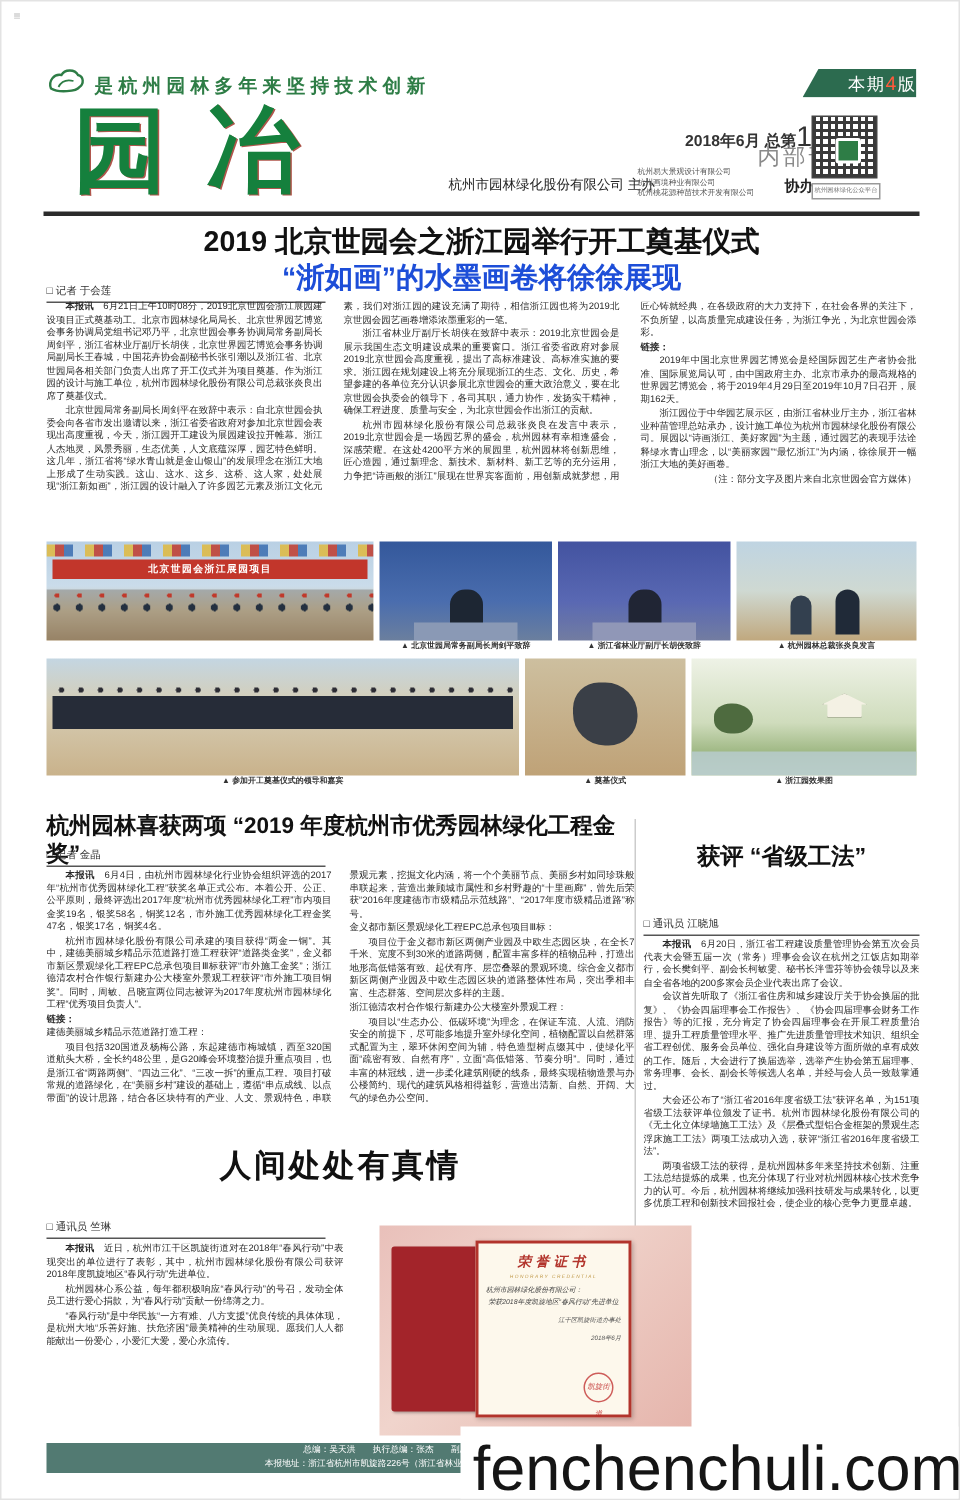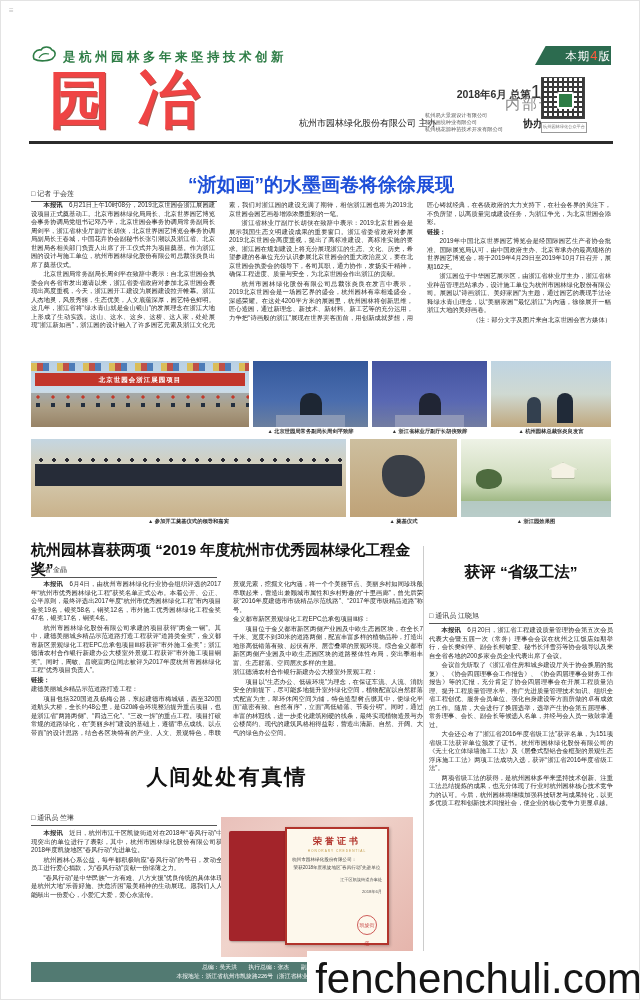--- a/index.html
+++ b/index.html
@@ -9,21 +9,21 @@
   
   .topbar{position:absolute;left:30px;top:44px;width:580px;height:24px;}
   .logo-ico{position:absolute;left:0;top:0;}
   .slogan{position:absolute;left:32px;top:4px;font-size:12.5px;font-weight:bold;color:#2e7d46;letter-spacing:3.5px;}
   .issuebox{position:absolute;right:0;top:1px;width:76px;height:19px;background:#2c6b4f;
             clip-path:polygon(14% 0,100% 0,100% 100%,0 100%);color:#fff;font-size:11.5px;font-weight:normal;
             text-align:right;line-height:19px;letter-spacing:1px;}
   .issuebox .num4{color:#ff5a3c;font-size:13px;}
   
   .mast-title{position:absolute;left:48px;top:64px;font-family:"DejaVu Serif","Liberation Serif",serif;
-              font-weight:bold;font-size:62px;line-height:70px;color:#ef4444;letter-spacing:26px;
+              font-weight:bold;font-size:62px;line-height:70px;color:#15803d;letter-spacing:26px;
               text-shadow:1px 1px 0 #b0564c;}
   .mast-date{position:absolute;left:400px;top:80px;width:172px;text-align:right;font-size:10.5px;font-weight:bold;color:#333;}
   .mast-date .big{font-size:19px;font-weight:normal;}
   .mast-internal{position:absolute;left:430px;top:94px;width:142px;text-align:right;font-size:15px;color:#8a8a8a;letter-spacing:2px;}
   .mast-pub{position:absolute;left:298px;top:116px;font-size:9px;font-weight:normal;color:#222;}
   .mast-co{position:absolute;left:424px;top:111px;width:96px;font-size:5.2px;line-height:6.8px;color:#555;}
   .mast-corole{position:absolute;left:522px;top:116px;font-size:10px;font-weight:bold;color:#222;}
   .qr{position:absolute;left:540px;top:76px;width:44px;height:42px;border:1.5px solid #444;box-sizing:border-box;
       background-image:repeating-linear-gradient(0deg,#3a3a3a 0 2px,transparent 2px 5px),
                        repeating-linear-gradient(90deg,#3a3a3a 0 2px,#fff 2px 5px);}
@@ -87,22 +87,22 @@
   
   .a3-title{position:absolute;left:428px;top:560px;width:184px;text-align:center;font-size:15.5px;font-weight:800;line-height:21px;color:#111;}
   .by3{position:absolute;left:428px;top:610px;width:184px;}
   .a3-body{position:absolute;left:428px;top:625px;width:184px;height:284px;}
   
   .a4-title{position:absolute;left:30px;top:762px;width:392px;text-align:center;font-size:21px;font-weight:800;letter-spacing:2px;color:#111;}
   .a4-sub{position:absolute;left:30px;top:791px;width:392px;text-align:center;font-size:12.5px;font-weight:bold;color:#1a1a1a;}
   .by4{position:absolute;left:30px;top:812px;width:186px;}
   .a4-body{position:absolute;left:30px;top:828px;width:198px;height:128px;}
   
-  .certphoto{position:absolute;left:220px;top:816px;width:192px;height:140px;overflow:hidden;
-       background:linear-gradient(135deg,#e9c0ba 0%,#f0d4cc 40%,#e5b4ab 100%);}
+  .certphoto{position:absolute;left:252px;top:816px;width:208px;height:140px;overflow:hidden;
+       background:linear-gradient(135deg,#e9c0ba 0%,#f0d4cc 40%,#e5b4ab 100%);font-style:italic;}
   .cert-folder{position:absolute;left:8px;top:14px;width:70px;height:110px;background:#a3242a;border-radius:2px;box-shadow:1px 1px 2px rgba(0,0,0,.3);}
   .cert{position:absolute;left:64px;top:10px;width:104px;height:118px;background:#fdf8ec;border:2px solid #b2342c;
         box-shadow:1px 1px 3px rgba(0,0,0,.25);padding:6px 5px;box-sizing:border-box;text-align:center;}
   .cert-title{font-size:9px;font-weight:bold;color:#b2342c;letter-spacing:3px;}
   .cert-en{font-size:3.2px;color:#c09a4a;letter-spacing:1px;margin-top:1px;}
   .cert-line{font-size:4.6px;color:#444;margin-top:4px;text-align:left;}
   .cert-line.c{text-align:center;margin-top:3px;}
   .cert-sign{font-size:4.2px;color:#555;margin-top:7px;text-align:right;}
   .cert-seal{position:absolute;right:10px;bottom:8px;width:18px;height:18px;border:1.5px solid rgba(190,40,40,.75);
         border-radius:50%;color:rgba(190,40,40,.85);font-size:5px;line-height:18px;text-align:center;}
@@ -144,20 +144,21 @@
     <div>杭州画境种业有限公司</div>
     <div>杭州桃花源种苗技术开发有限公司</div>
   </div>
   <div class="mast-corole">协办</div>
   <div class="qr">
       <div class="qrdot"></div>
     </div>
   <div class="qr-cap">杭州园林绿化公众平台</div>
   <div class="mast-rule"></div>
 
+  <div class="a1-title">2019 北京世园会之浙江园举行开工奠基仪式</div>
   <div class="a1-sub">“浙如画”的水墨画卷将徐徐展现</div>
   <div class="byline by1">□ 记者 于会莲</div>
   <div class="a1-body body-sm">
     <p><b>本报讯</b>　<span>6月21日上午10时08分，2019北京世园会浙江展园建设项目正式奠基动工。北京市园林绿化局局长、北京世界园艺博览会事务协调局党组书记邓乃平，北京世园会事务协调局常务副局长周剑平，浙江省林业厅副厅长胡侠，北京世界园艺博览会事务协调局副局长王春城，中国花卉协会副秘书长张引潮以及浙江省、北京世园局各相关部门负责人出席了开工仪式并为项目奠基。作为浙江园的设计与施工单位，杭州市园林绿化股份有限公司总裁张炎良出席了奠基仪式。</span></p>
     <p>北京世园局常务副局长周剑平在致辞中表示：自北京世园会执委会向各省市发出邀请以来，浙江省委省政府对参加北京世园会表现出高度重视，今天，浙江园开工建设为展园建设拉开帷幕。浙江人杰地灵，风景秀丽，生态优美，人文底蕴深厚，园艺特色鲜明。这几年，浙江省将“绿水青山就是金山银山”的发展理念在浙江大地上形成了生动实践。这山、这水、这乡、这桥、这人家，处处展现“浙江新如画”，浙江园的设计融入了许多园艺元素及浙江文化元素，我们对浙江园的建设充满了期待，相信浙江园也将为2019北京世园会园艺画卷增添浓墨重彩的一笔。</p>
     <p>浙江省林业厅副厅长胡侠在致辞中表示：2019北京世园会是展示我国生态文明建设成果的重要窗口。浙江省委省政府对参展2019北京世园会高度重视，提出了高标准建设、高标准实施的要求。浙江园在规划建设上将充分展现浙江的生态、文化、历史，希望参建的各单位充分认识参展北京世园会的重大政治意义，要在北京世园会执委会的领导下，各司其职，通力协作，发扬实干精神，确保工程进度、质量与安全，为北京世园会作出浙江的贡献。</p>
     <p>杭州市园林绿化股份有限公司总裁张炎良在发言中表示，2019北京世园会是一场园艺界的盛会，杭州园林有幸相逢盛会，深感荣耀。在这处4200平方米的展园里，杭州园林将创新思维，匠心造园，通过新理念、新技术、新材料、新工艺等的充分运用，力争把“诗画般的浙江”展现在世界宾客面前，用创新成就梦想，用匠心铸就经典，在各级政府的大力支持下，在社会各界的关注下，不负所望，以高质量完成建设任务，为浙江争光，为北京世园会添彩。</p>
     <p class="bold noind">链接：</p>
     <p>2019年中国北京世界园艺博览会是经国际园艺生产者协会批准、国际展览局认可，由中国政府主办、北京市承办的最高规格的世界园艺博览会，将于2019年4月29日至2019年10月7日召开，展期162天。</p>
     <p>浙江园位于中华园艺展示区，由浙江省林业厅主办，浙江省林业种苗管理总站承办，设计施工单位为杭州市园林绿化股份有限公司。展园以“诗画浙江、美好家园”为主题，通过园艺的表现手法诠释绿水青山理念，以“美丽家园”“最忆浙江”为内涵，徐徐展开一幅浙江大地的美好画卷。</p>

